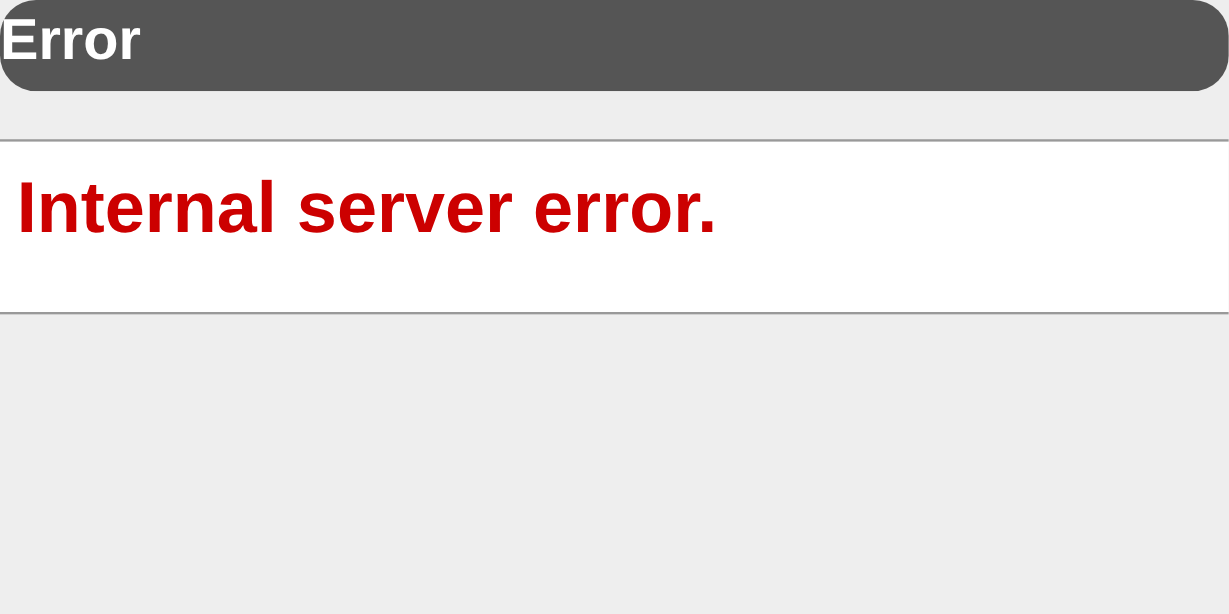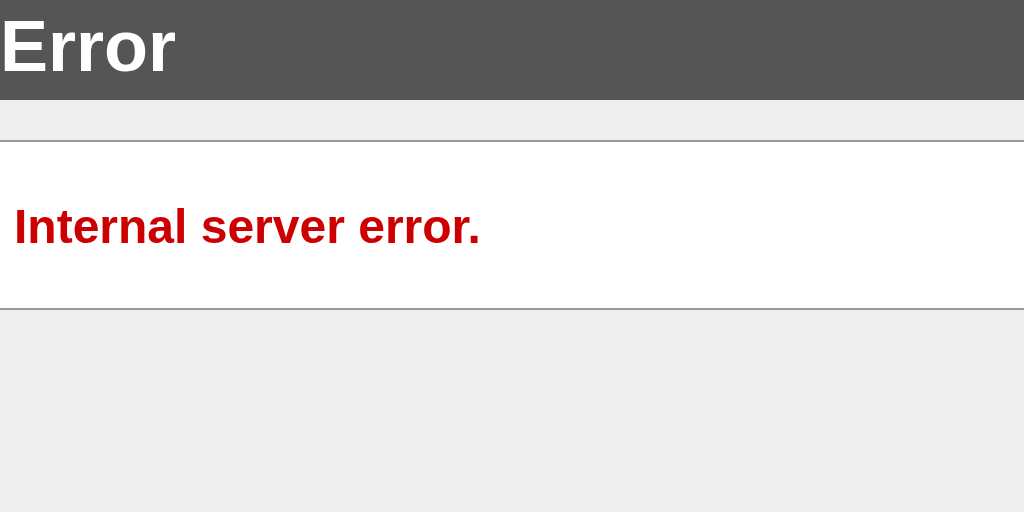--- a/index.html
+++ b/index.html
@@ -11,43 +11,43 @@
       font-family: Verdana, Geneva, Tahoma, sans-serif;
       background: #eeeeee;
       width: 1024px;
       height: 512px;
       overflow: hidden;
     }
     .header-bar {
       background: #555555;
       color: #ffffff;
       padding: 10px 0 18px 0;
-      font-size: 72px;
+      font-size: 48px;
       font-weight: bold;
       line-height: 1;
       white-space: nowrap;
+      border-radius: 30px;
     }
     .content-spacer {
       height: 40px;
       background: #eeeeee;
     }
     .content-box {
       background: #ffffff;
       border-top: 2px solid #999999;
       border-bottom: 2px solid #999999;
       padding: 22px 0 28px 14px;
     }
     .error-heading {
       color: #cc0000;
-      font-size: 48px;
+      font-size: 60px;
       font-weight: bold;
       line-height: 1.1;
       margin-bottom: 26px;
       white-space: nowrap;
-      margin-top: 37px;
     }
     .error-body {
       color: #000000;
       font-size: 42px;
       font-weight: bold;
       line-height: 1.25;
       white-space: nowrap;
     }
   </style>
 </head>

